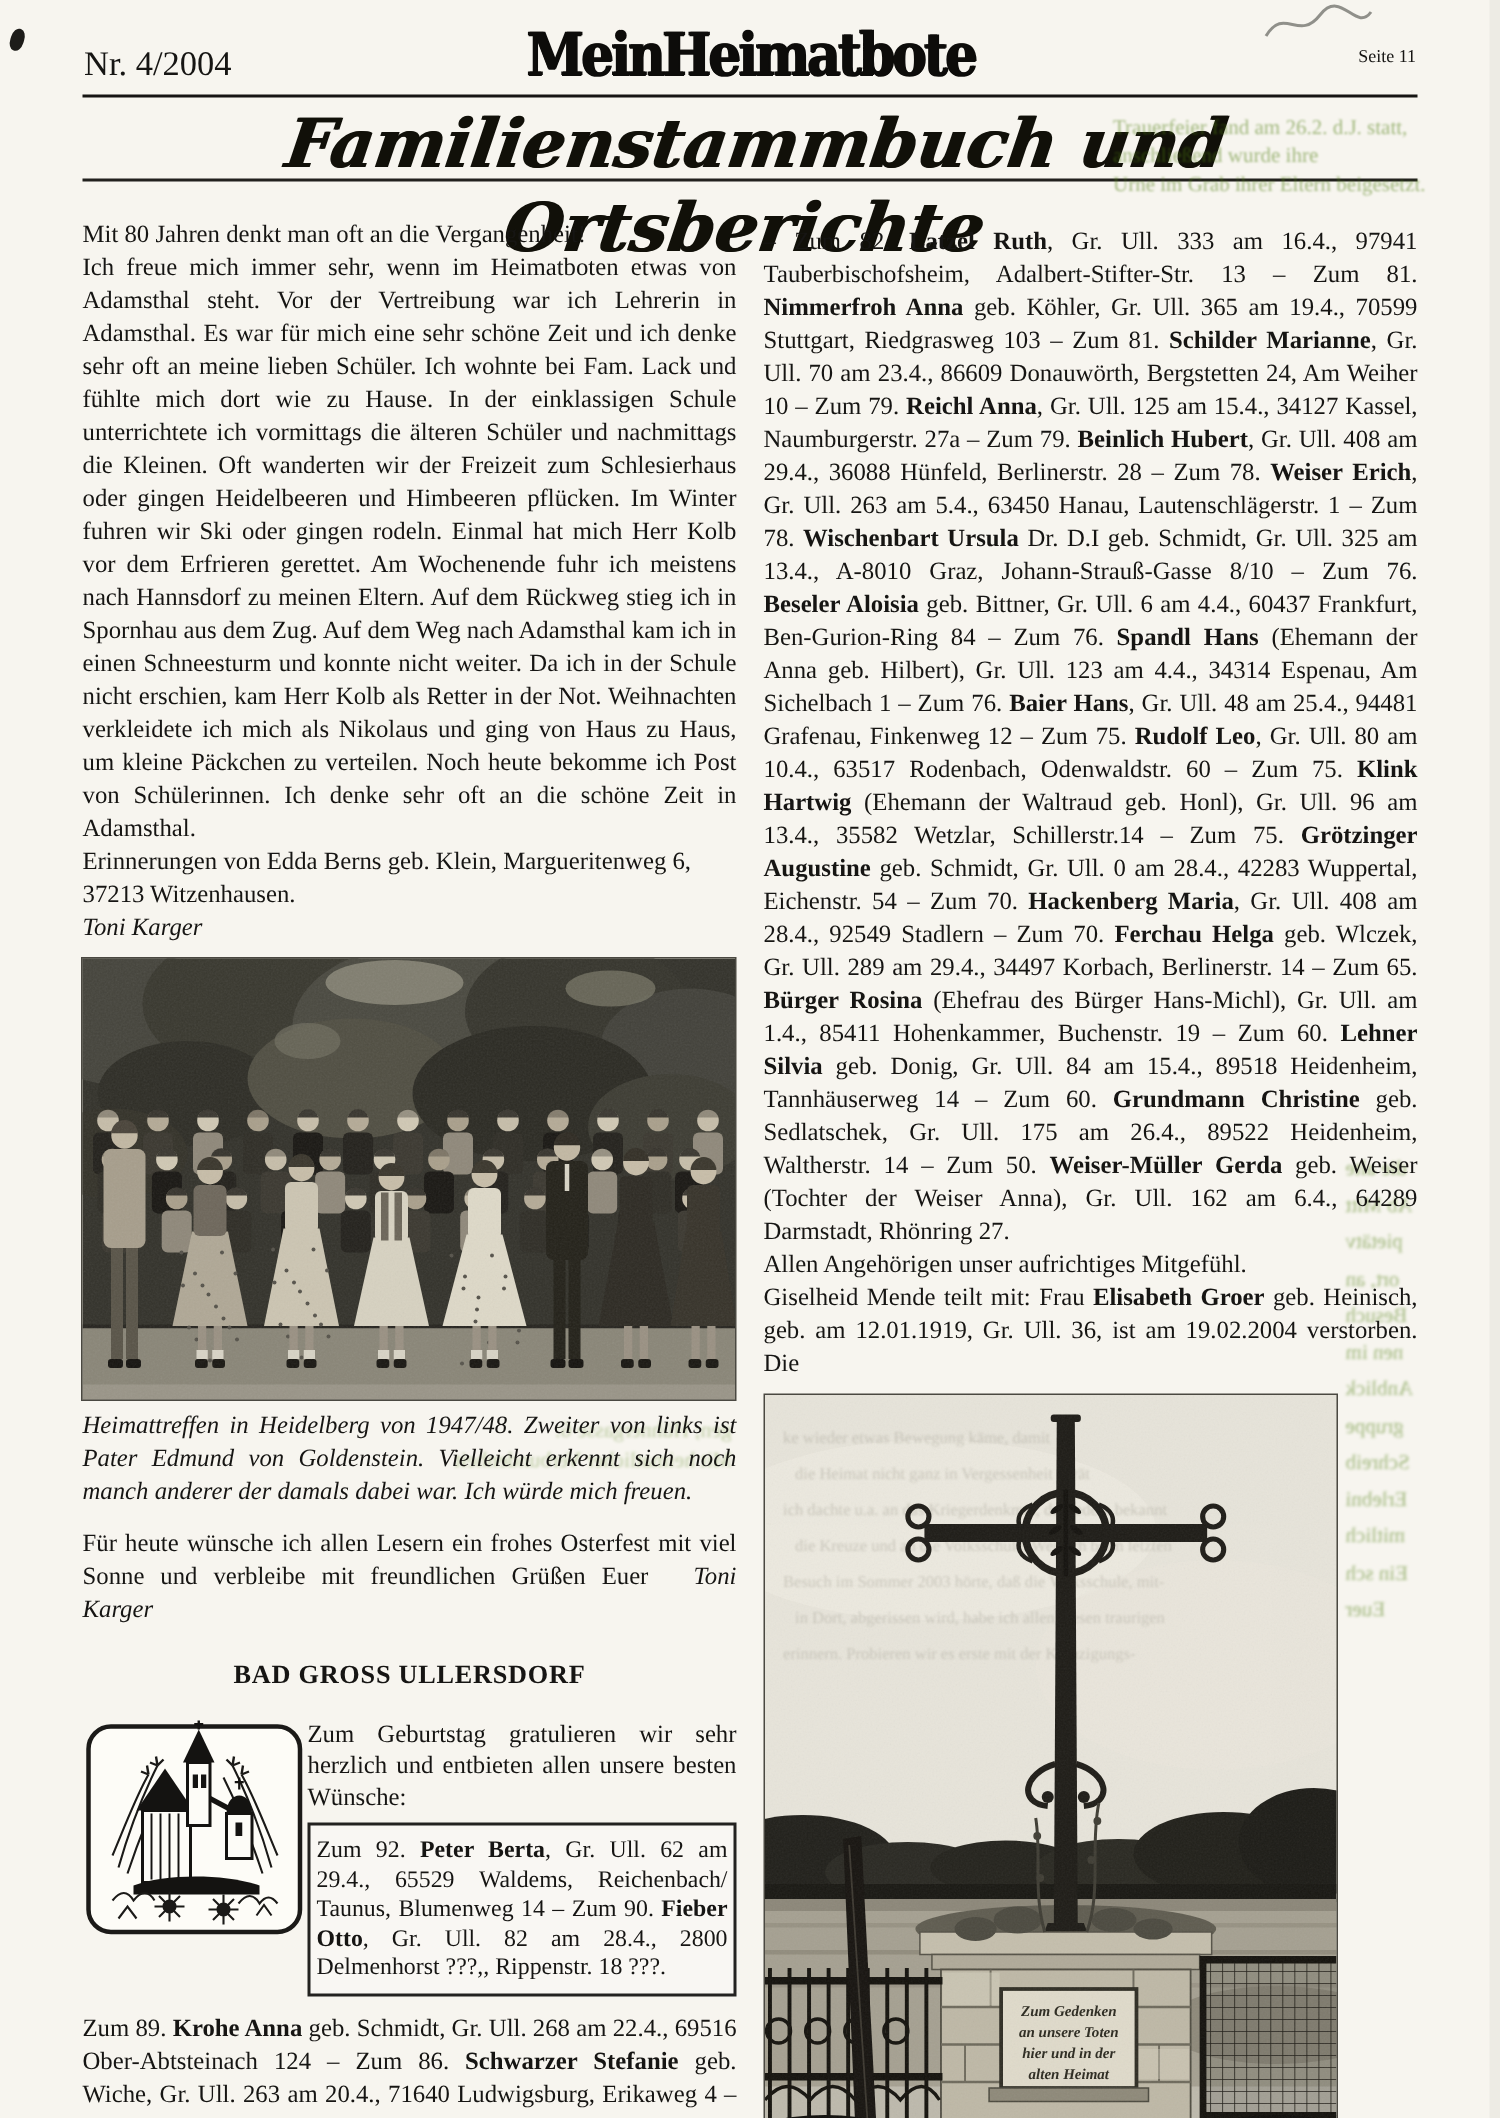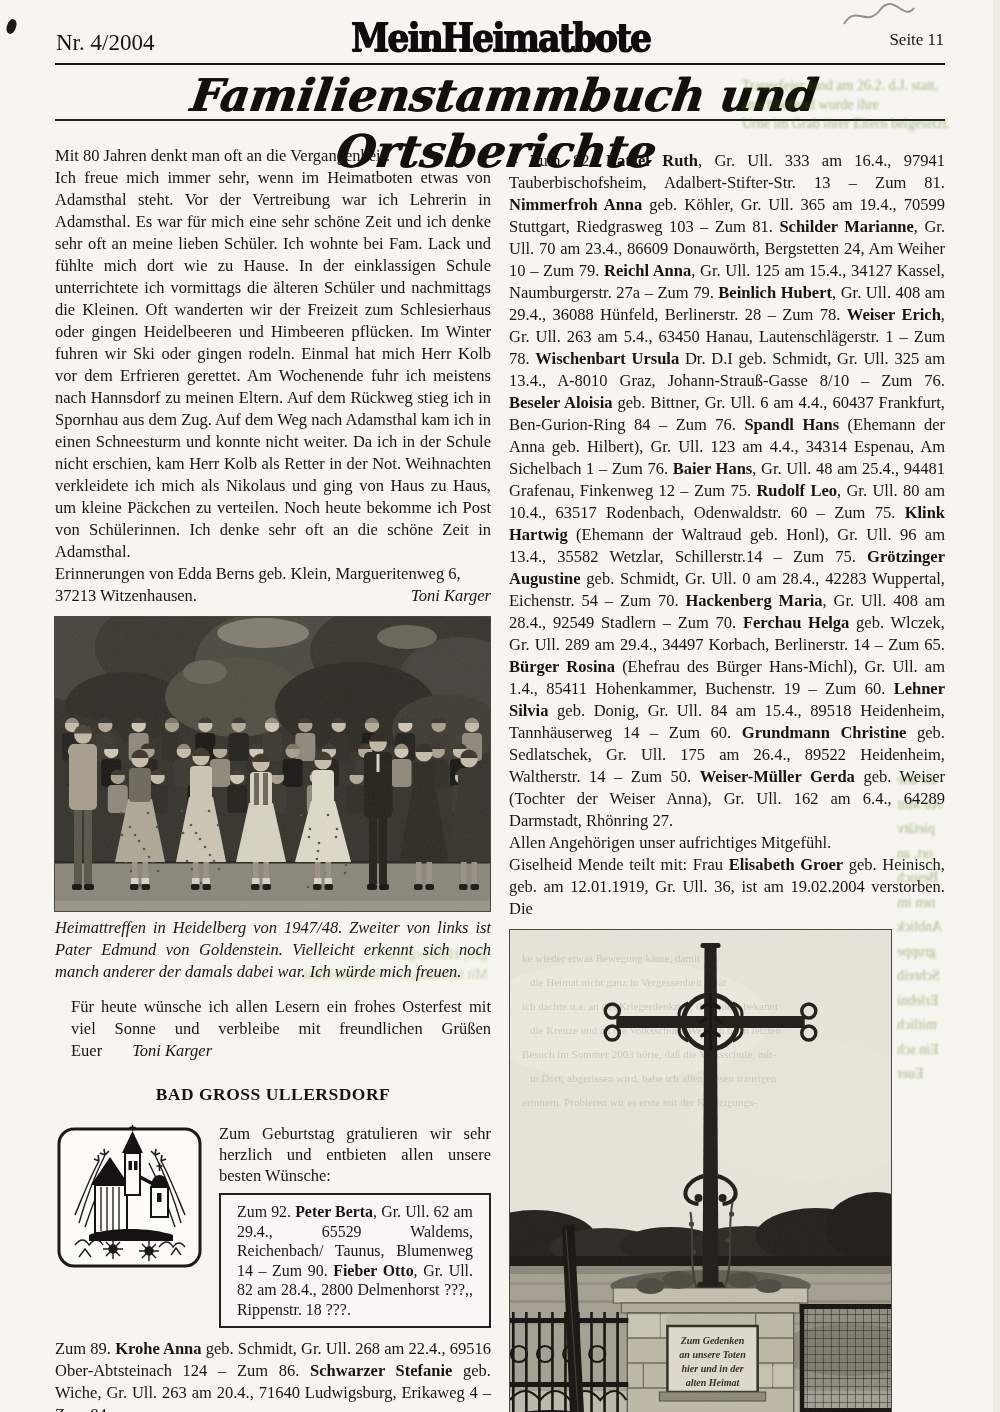--- a/index.html
+++ b/index.html
@@ -3,50 +3,50 @@
 <meta charset="utf-8">
 <style>
   html,body{margin:0;padding:0;}
   body{width:1000px;height:1412px;position:relative;overflow:hidden;
        background:#f7f5ef;font-family:"Liberation Serif",serif;color:#161513;}
   #page{position:absolute;inset:0;}
   .edge-strip{position:absolute;right:0;top:0;width:7px;height:100%;background:rgba(60,55,45,.05);}
 
   
   #issue{position:absolute;left:56px;top:30px;font-size:23px;}
-  #pageno{position:absolute;right:56px;top:30px;font-size:17px;}
+  #pageno{position:absolute;right:56px;top:30px;font-size:12px;}
   #masthead{position:absolute;left:50%;top:16px;transform:translateX(-50%) scale(.96,1.1);
             font-family:"DejaVu Serif",serif;font-weight:bold;font-size:36px;letter-spacing:-2px;
             word-spacing:-11px;color:#0d0c0a;text-shadow:1.3px 0 0 #0d0c0a, .6px .6px 0 #0d0c0a;}
   #header-rule{position:absolute;left:55px;right:55px;top:63px;border-top:2.2px solid #161513;}
 
   #script-block{position:absolute;left:55px;right:55px;top:68px;height:62px;}
   #script-rule{position:absolute;left:0;right:0;top:51px;border-top:2.6px solid #22211e;}
   #script-title{position:relative;text-align:center;font-family:"DejaVu Serif",serif;
       font-style:italic;font-weight:bold;font-size:45px;line-height:56px;
       transform:skewX(-8deg);color:#111009;text-shadow:1px 0 0 #111009;}
 
   
   .col{position:absolute;width:436px;font-size:16.5px;line-height:22px;text-align:justify;hyphens:auto;}
   #left-col{left:55px;top:145px;}
   #right-col{left:509px;top:150px;}
   p{margin:0;}
   .sec-head{text-align:center;font-weight:bold;font-size:17.5px;letter-spacing:.5px;margin:0 0 5px 0;}
   .b{font-weight:bold;}
   .i{font-style:italic;}
-  .sigrow{display:flex;justify-content:space-between;}
+  .sigrow{display:flex;justify-content:space-between;flex-direction:column;}
   .caption{font-style:italic;margin-top:6px;}
-  .closing{margin-top:13px;margin-left:16px;}
+  .closing{margin-top:13px;}
   .closing .i{margin-left:30px;}
   .ull-head{margin-top:21px;margin-bottom:18px;}
   .ull-row{display:flex;margin-top:5px;}
   .church{width:150px;flex:0 0 150px;}
-  .rightstack{flex:1;margin-left:14px;}
+  .rightstack{flex:1;margin-left:0;}
   .greet{line-height:21px;}
-  .box{border:2px solid #232220;padding:7px 16px;margin-top:7px;font-size:15.9px;line-height:19.5px;background:rgba(255,255,255,.25);}
+  .box{border:2px solid #232220;padding:7px 4px;margin-top:7px;font-size:15.9px;line-height:19.5px;background:rgba(255,255,255,.25);}
   .after-row{margin-top:10px;}
   .dh{font-weight:bold;margin-top:7px;}
 
   .photo{outline:1.4px solid #4a4841;background:#bdb9ac;}
   #group-photo{width:435px;height:294px;margin:10px 0 2px 0;}
   #cross-photo{width:381px;height:570px;margin-top:10px;margin-left:1px;}
   .photo svg{display:block;width:100%;height:100%;}
 
   
   .ghost{position:absolute;color:#4d7c0f;pointer-events:none;}

